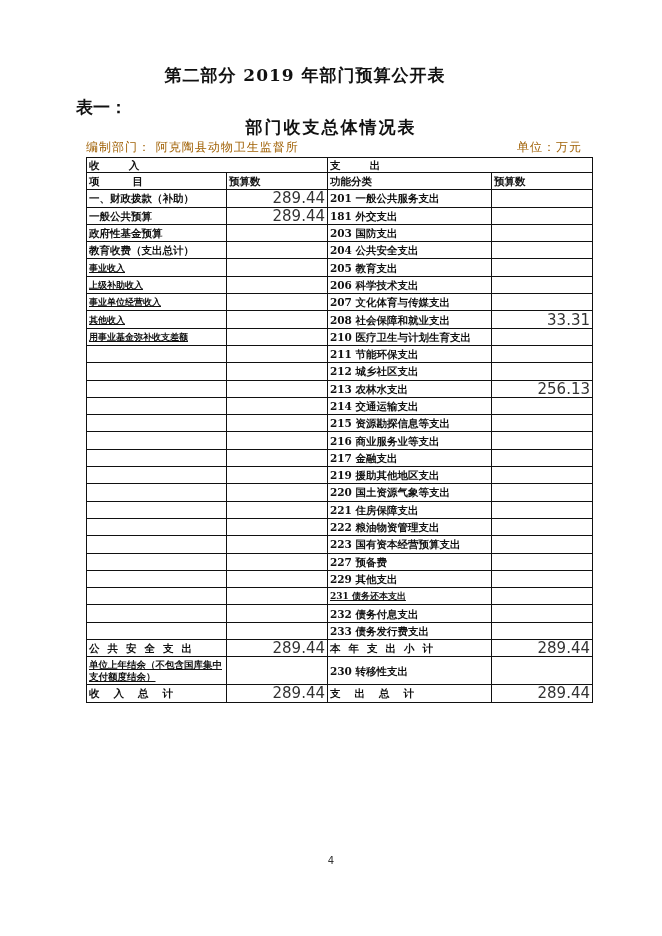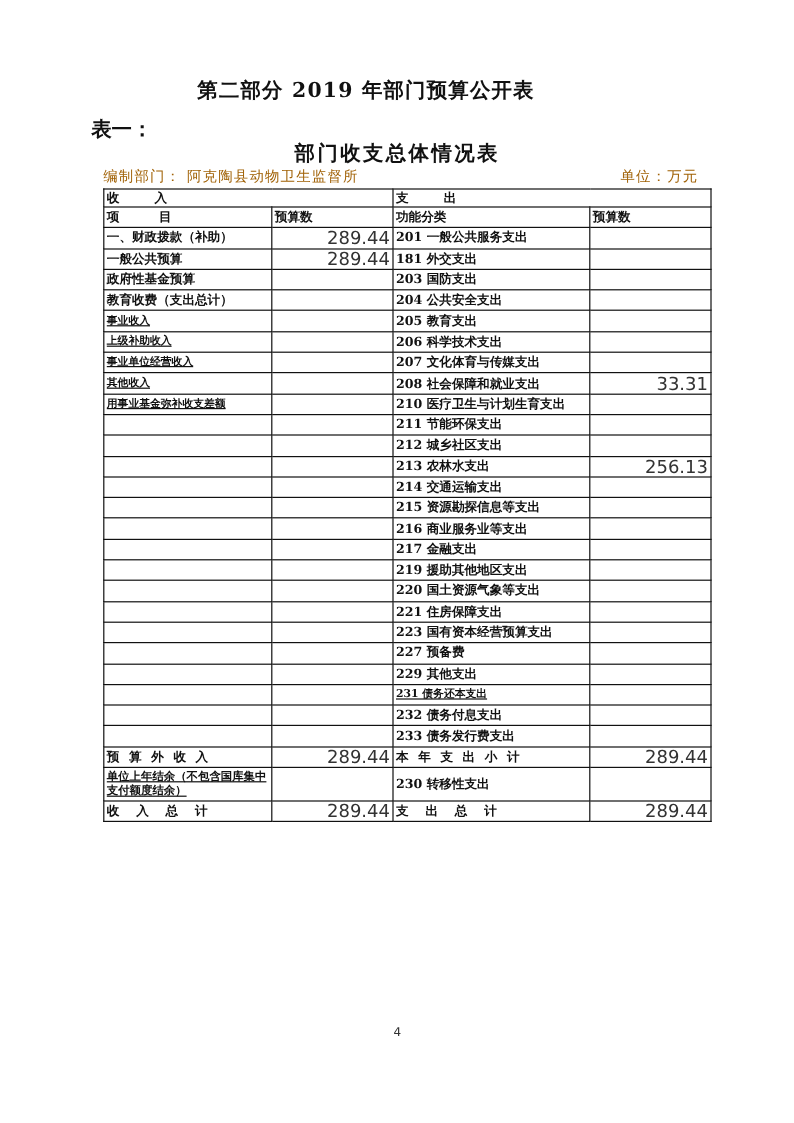--- a/index.html
+++ b/index.html
@@ -174,20 +174,26 @@
       </tr>
       <tr>
         <td class="small"></td>
         <td class="r"></td>
         <td>221 住房保障支出</td>
         <td class="r"></td>
       </tr>
       <tr>
         <td class="small"></td>
         <td class="r"></td>
+        <td>222 粮油物资管理支出</td>
+        <td class="r"></td>
+      </tr>
+      <tr>
+        <td class="small"></td>
+        <td class="r"></td>
         <td>223 国有资本经营预算支出</td>
         <td class="r"></td>
       </tr>
       <tr>
         <td class="small"></td>
         <td class="r"></td>
         <td>227 预备费</td>
         <td class="r"></td>
       </tr>
       <tr>
@@ -210,21 +216,21 @@
       </tr>
       <tr>
         <td class="small"></td>
         <td class="r"></td>
         <td>233 债务发行费支出</td>
         <td class="r"></td>
       </tr>
     </tbody>
   <tbody>
     <tr>
-      <td class="c sp">预算外收入</td>
+      <td class="c sp">公共安全支出</td>
       <td class="r">289.44</td>
       <td class="c sp">本年支出小计</td>
       <td class="r">289.44</td>
     </tr>
     <tr class="tall">
       <td class="wrap">单位上年结余（不包含国库集中支付额度结余）</td>
       <td class="r"></td>
       <td class="c">230 转移性支出</td>
       <td class="r"></td>
     </tr>

